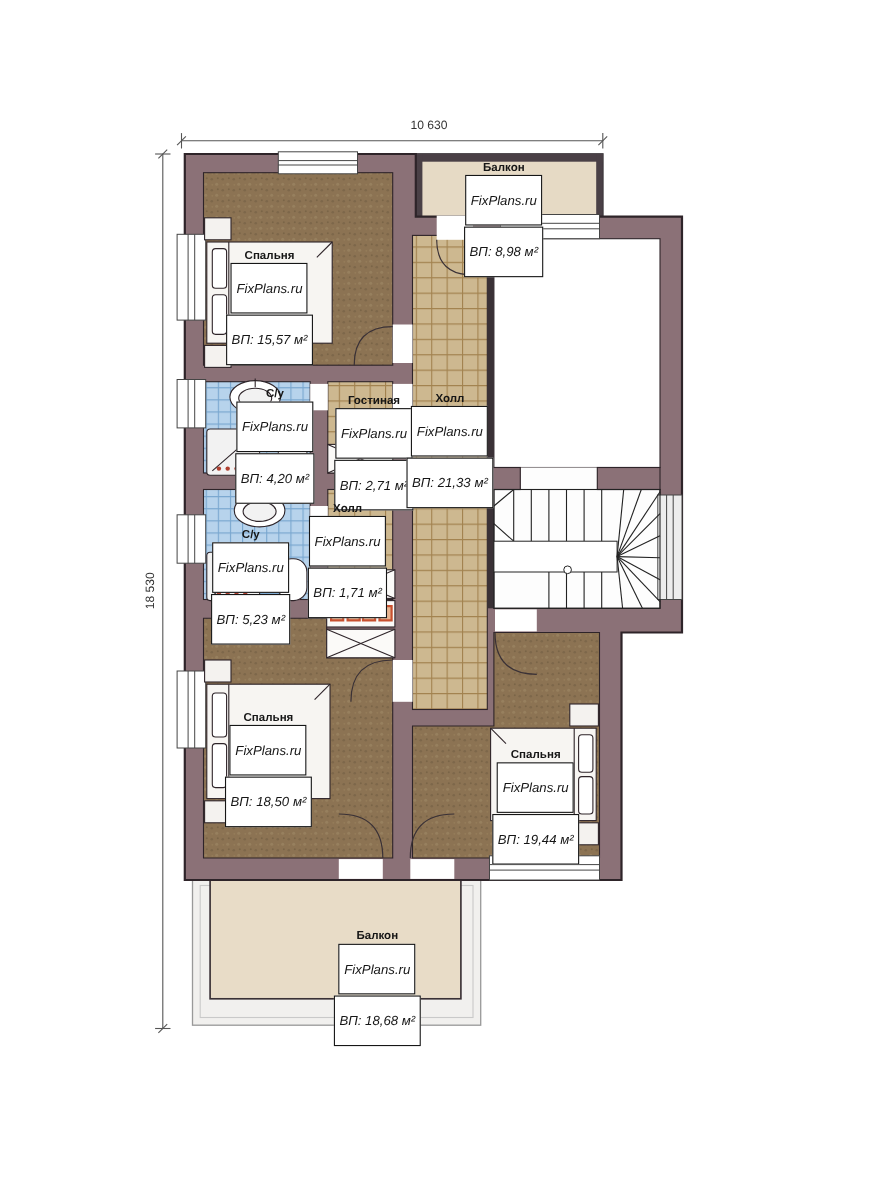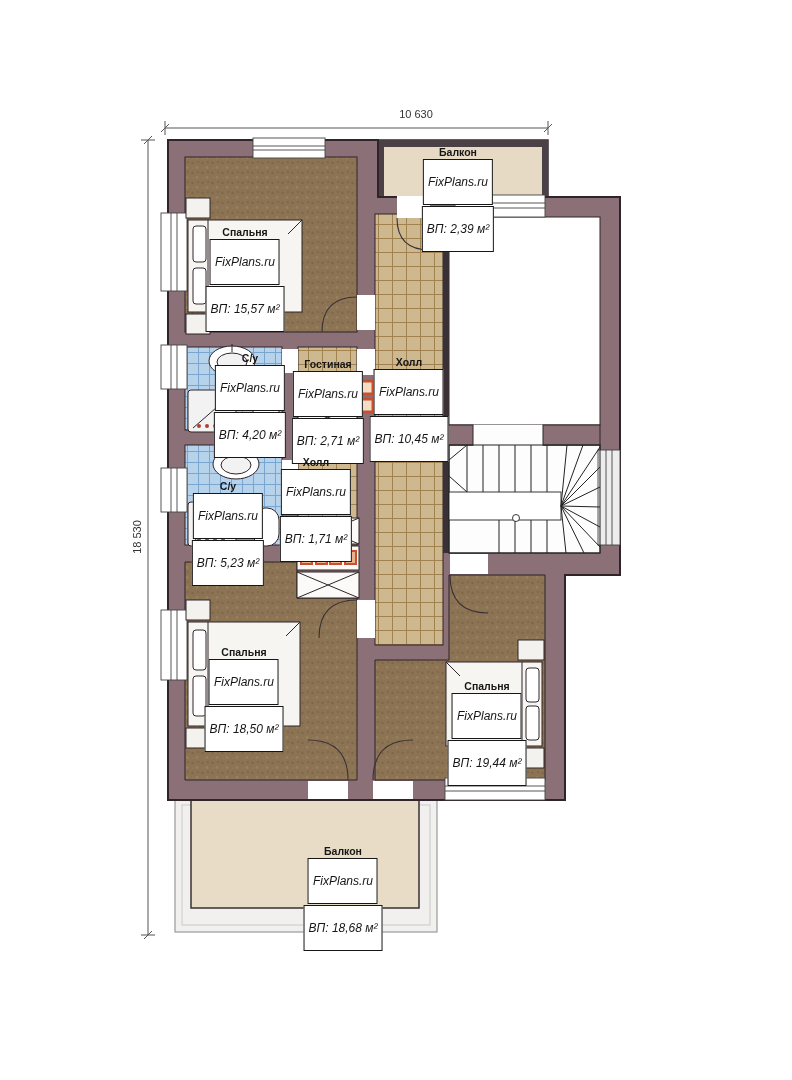--- a/index.html
+++ b/index.html
@@ -238,51 +238,51 @@
     <rect x="518" y="640" width="26" height="20" fill="#f4f2ef"></rect>
     <rect x="518" y="748" width="26" height="20" fill="#f4f2ef"></rect>
     <rect x="446" y="662" width="96" height="84" fill="#f7f5f2"></rect>
     <line x1="522" y1="662" x2="522" y2="746"></line>
     <rect x="526" y="668" width="13" height="34" rx="3" fill="#fff"></rect>
     <rect x="526" y="706" width="13" height="34" rx="3" fill="#fff"></rect>
     <path d="M446,662 L460,676" fill="none"></path>
   </g>
 </svg>
 
-<div class="dim-label h" style="left:416px;top:108px">10 630</div>
+<div class="dim-label h" style="left:390px;top:108px">10 630</div>
 <div class="dim-label v" style="left:137px;top:537px">18 530</div>
 
 <div class="room-label" style="left:458px;top:146px">
   <div class="room-name">Балкон</div>
   <div class="wm-box">FixPlans.ru</div>
-  <div class="area-box">ВП: 2,39 м²</div>
+  <div class="area-box">ВП: 8,98 м²</div>
 </div>
 
 <div class="room-label" style="left:245px;top:226px">
   <div class="room-name">Спальня</div>
   <div class="wm-box">FixPlans.ru</div>
   <div class="area-box">ВП: 15,57 м²</div>
 </div>
 
 <div class="room-label" style="left:250px;top:352px">
   <div class="room-name">С/у</div>
   <div class="wm-box">FixPlans.ru</div>
   <div class="area-box">ВП: 4,20 м²</div>
 </div>
 
-<div class="room-label" style="left:328px;top:358px">
+<div class="room-label" style="left:340px;top:358px">
   <div class="room-name">Гостиная</div>
   <div class="wm-box">FixPlans.ru</div>
   <div class="area-box">ВП: 2,71 м²</div>
 </div>
 
 <div class="room-label" style="left:409px;top:356px">
   <div class="room-name">Холл</div>
   <div class="wm-box">FixPlans.ru</div>
-  <div class="area-box">ВП: 10,45 м²</div>
+  <div class="area-box">ВП: 21,33 м²</div>
 </div>
 
 <div class="room-label" style="left:228px;top:480px">
   <div class="room-name">С/у</div>
   <div class="wm-box">FixPlans.ru</div>
   <div class="area-box">ВП: 5,23 м²</div>
 </div>
 
 <div class="room-label" style="left:316px;top:456px">
   <div class="room-name">Холл</div>

